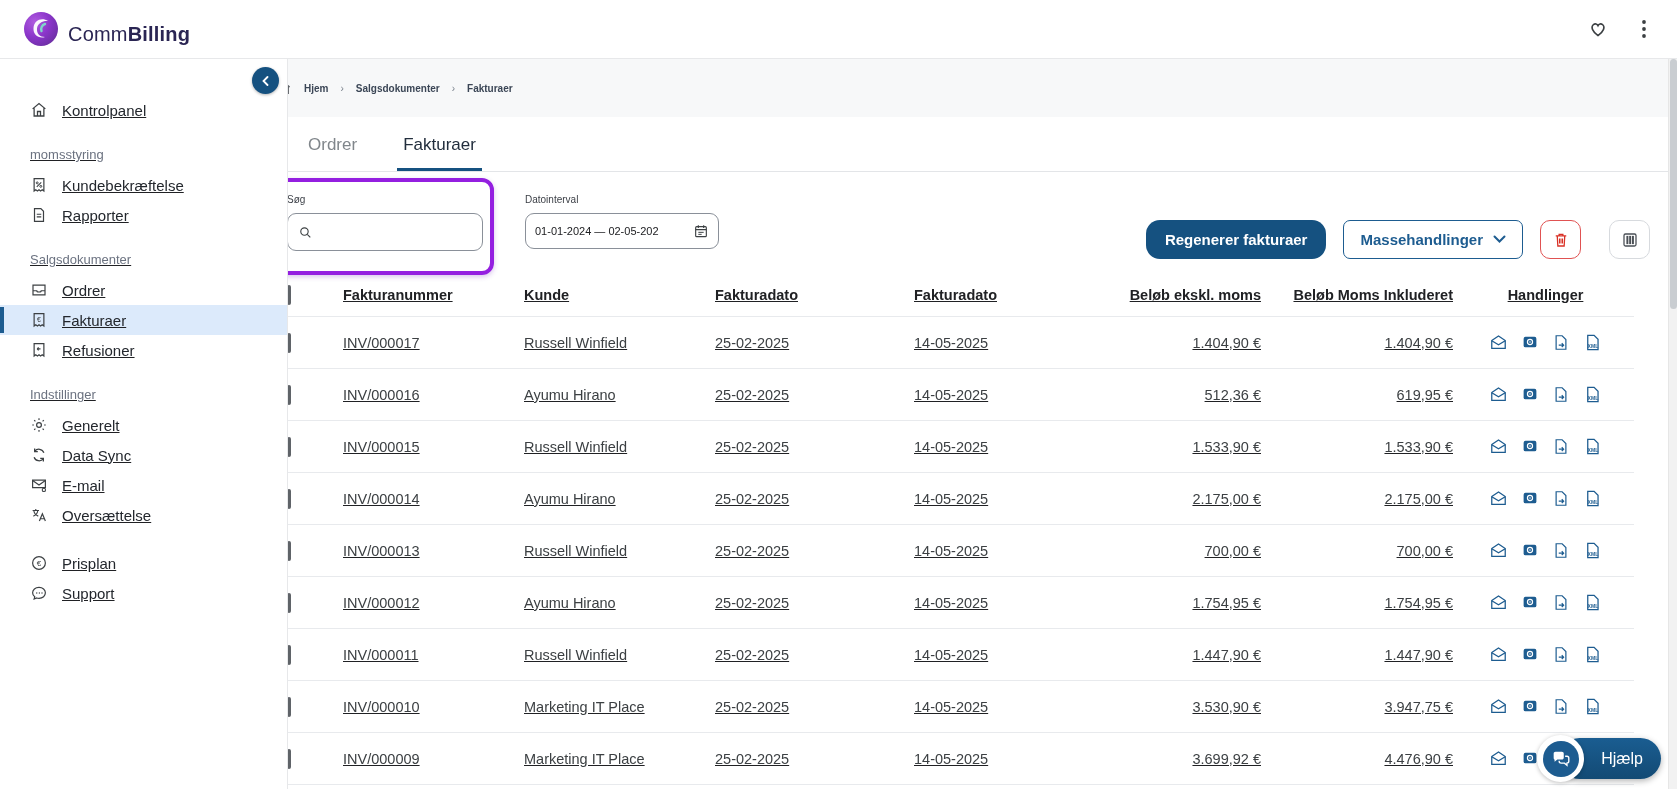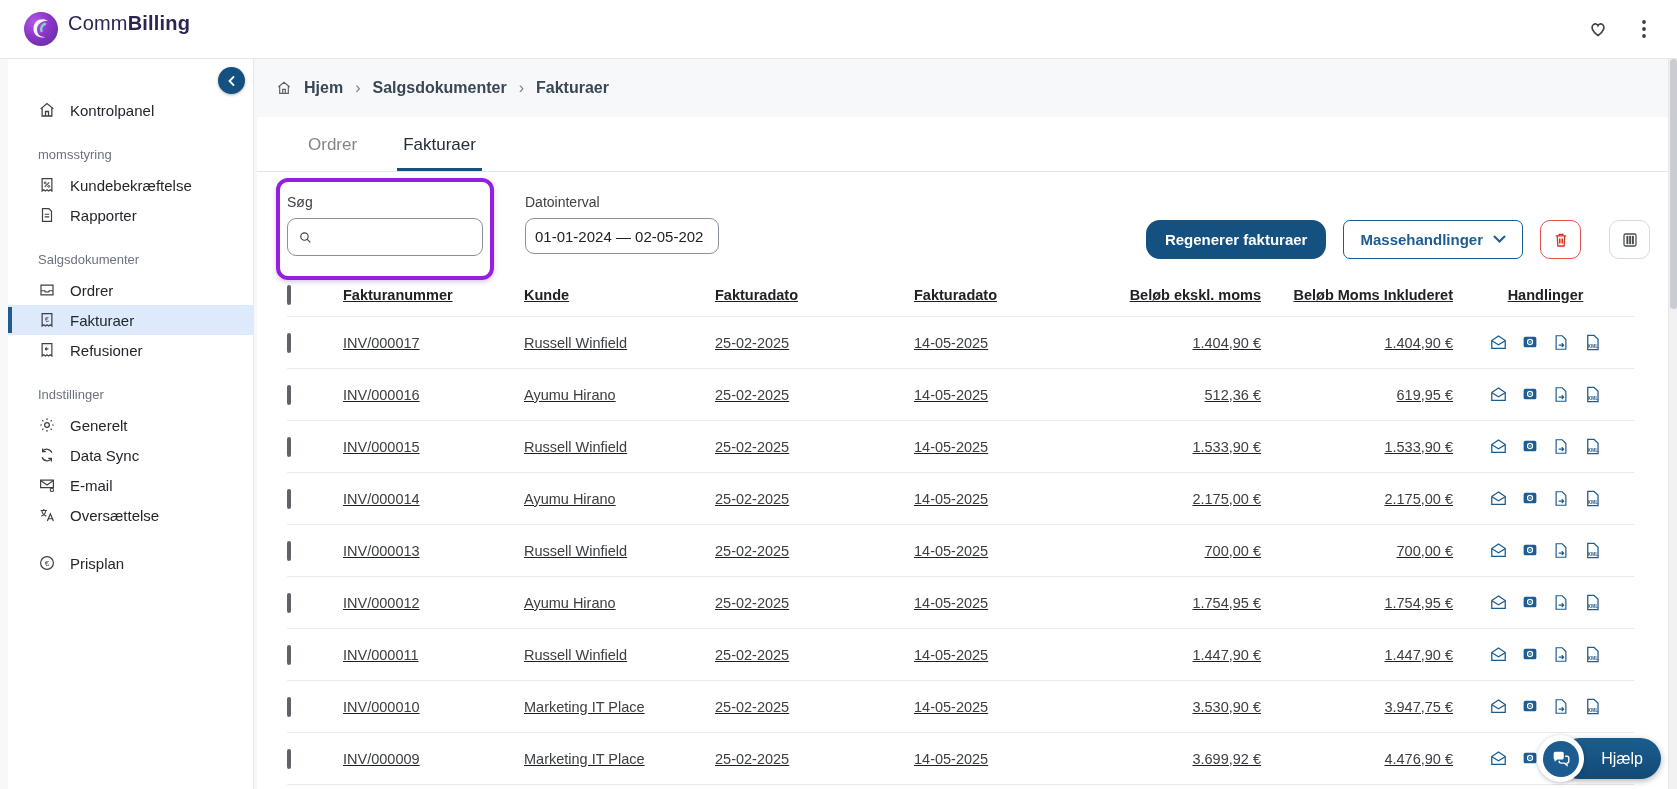--- a/index.html
+++ b/index.html
@@ -3,70 +3,70 @@
 <meta charset="utf-8">
 <style>
   * { margin:0; padding:0; box-sizing:border-box; }
   html,body { width:1677px; height:789px; overflow:hidden; }
   body { font-family:"Liberation Sans", sans-serif; background:#f7f8f9; color:#202124; }
   .app { position:relative; width:1677px; height:789px; }
 
   
   .topbar { position:absolute; top:0; left:0; right:0; height:59px; background:#fff;
             border-bottom:1px solid #e7e8ea; display:flex; align-items:center; padding:0 24px; z-index:5; }
-  .logo { display:flex; align-items:flex-start; gap:10px; }
+  .logo { display:flex; align-items:flex-end; gap:10px; }
   .logo-mark { width:34px; height:34px; border-radius:50%; background:radial-gradient(circle at 32% 30%, #b05be0 0%, #8a35c9 45%, #5c2b8f 100%); position:relative; }
   .logo-mark svg { position:absolute; inset:0; }
   .logo-text { font-size:20px; color:#2a2553; letter-spacing:.2px; }
   .logo-text b { font-weight:bold; }
   .topbar-right { margin-left:auto; display:flex; align-items:center; gap:26px; }
   .icon-btn { background:none; border:none; cursor:pointer; display:flex; align-items:center; justify-content:center; color:#3c4043; }
 
   
-  .sidebar { position:absolute; top:59px; left:8px; bottom:0; width:246px; background:#fff;
-             border-right:1px solid #e7e8ea; padding-top:36px; z-index:4; }
+  .sidebar { position:absolute; top:59px; left:0; bottom:0; width:288px; background:#fff;
+             border-right:1px solid #e7e8ea; padding-top:36px; z-index:4;text-decoration:underline; }
   .collapse-btn { position:absolute; top:8px; right:8px; width:27px; height:27px; border-radius:50%;
                   background:#155180; border:none; color:#fff; cursor:pointer; display:flex; align-items:center; justify-content:center;
                   box-shadow:0 1px 3px rgba(0,0,0,.3); }
   .side-item { display:flex; align-items:center; gap:14px; height:30px; padding:0 16px 0 30px;
                font-size:15px; color:#23272d; cursor:pointer; position:relative; }
   .side-item svg { flex:0 0 18px; color:#3c4043; }
   .side-item.active { background:#dceafb; }
   .side-item.active::before { content:""; position:absolute; left:0; top:2px; bottom:2px; width:4px; background:#1d5c90; }
   .side-section { font-size:13px; color:#6b7280; padding:22px 16px 8px 30px; }
   .side-gap { height:18px; }
 
   
   .main { position:absolute; top:59px; left:246px; right:0; bottom:0; background:#f7f8f9; }
   .breadcrumb-bar { height:58px; display:flex; align-items:center; padding-left:30px; }
-  .breadcrumb { display:flex; align-items:center; gap:12px; font-size:16px; font-weight:bold; color:#3b4656; }
+  .breadcrumb { display:flex; align-items:center; gap:12px; font-size:10px; font-weight:bold; color:#3b4656; }
   .breadcrumb .sep { color:#7a828c; font-weight:normal; }
   .breadcrumb svg { color:#5f6368; }
   .crumb { cursor:pointer; }
 
   .card { position:absolute; top:58px; left:11px; right:0; bottom:0; background:#fff; }
 
   
   .tabbar { display:flex; gap:34px; padding:0 0 0 45px; border-bottom:1px solid #e3e5e8; }
   .tab { font-size:17px; padding:18px 6px 13px; color:#80868b; cursor:pointer; border-bottom:3px solid transparent; }
   .tab.active { color:#222e3d; border-bottom-color:#155180; }
 
   
   .filters { display:flex; align-items:flex-start; padding:22px 27px 14px 30px; }
-  .field-label { font-size:14px; color:#3b3f46; margin-bottom:8px; }
+  .field-label { font-size:10px; color:#3b3f46; margin-bottom:8px; }
   .sog-group { position:relative; width:196px; margin-right:42px; }
   .annotation { position:absolute; top:-16px; left:-11px; right:-11px; bottom:-24px;
                 border:4px solid #941fe0; border-radius:12px; pointer-events:none;
                 box-shadow:0 2px 5px rgba(100,30,180,.25); }
   .search-box { display:flex; align-items:center; gap:8px; height:38px; border:1px solid #8a9099;
                 border-radius:9px; padding:0 10px; background:#fff; }
   .search-box input { border:none; outline:none; width:100%; font-size:15px; font-family:inherit; }
   .date-group { width:194px; }
   .date-box { display:flex; align-items:center; justify-content:space-between; gap:6px; height:36px;
-              border:1px solid #8a9099; border-radius:9px; padding:0 9px; font-size:15px; color:#202124; cursor:pointer; white-space:nowrap; }
+              border:1px solid #8a9099; border-radius:9px; padding:0 9px; font-size:11px; color:#202124; cursor:pointer; white-space:nowrap; }
   .toolbar { margin-left:auto; display:flex; align-items:center; gap:17px; margin-top:26px; }
   .btn-primary { background:#155180; color:#fff; font-weight:bold; font-size:15px; border:none;
                  border-radius:14px; padding:11px 19px; cursor:pointer; font-family:inherit; }
   .btn-outline { background:#fff; color:#1d5c90; font-weight:bold; font-size:15px; border:1.5px solid #1d5c90;
                  border-radius:7px; padding:10px 16px; cursor:pointer; display:flex; align-items:center; gap:10px; font-family:inherit; }
   .btn-trash { width:41px; height:39px; border:1.5px solid #e05252; border-radius:10px; background:#fff; cursor:pointer;
                display:flex; align-items:center; justify-content:center; color:#d93025; }
   .btn-cols { width:41px; height:39px; border:1.5px solid #d7dade; border-radius:10px; background:#fff; cursor:pointer;
               display:flex; align-items:center; justify-content:center; color:#4a4f55; margin-left:11px; }
 
@@ -211,20 +211,29 @@
       <span>Oversættelse</span>
     </div>
 
     <div class="side-gap"></div>
     <div class="side-item">
       <svg width="18" height="18" viewBox="0 0 24 24">
           <circle cx="12" cy="12" r="8.5" fill="none" stroke="currentColor" stroke-width="1.6"></circle>
           <text x="12" y="15.6" font-size="10.5" text-anchor="middle" fill="currentColor" font-family="'Liberation Sans',sans-serif">€</text>
         </svg>
       <span>Prisplan</span>
+    </div>
+    <div class="side-item">
+      <svg width="18" height="18" viewBox="0 0 24 24">
+          <path d="M12 4.5 C7 4.5 3.5 7.8 3.5 11.8 C3.5 14 4.6 15.9 6.3 17.1 L5.5 20 L9 18.6 C9.9 18.9 10.9 19.1 12 19.1 C17 19.1 20.5 15.8 20.5 11.8 C20.5 7.8 17 4.5 12 4.5 Z" fill="none" stroke="currentColor" stroke-width="1.6"></path>
+          <circle cx="9" cy="12" r="0.9" fill="currentColor"></circle>
+          <circle cx="12.5" cy="12" r="0.9" fill="currentColor"></circle>
+          <circle cx="16" cy="12" r="0.9" fill="currentColor"></circle>
+        </svg>
+      <span>Support</span>
     </div>
   </aside>
 
   <main class="main">
     <div class="breadcrumb-bar">
       <nav class="breadcrumb">
         <svg width="16" height="16" viewBox="0 0 24 24">
             <path d="M3.5 10.5 L12 3.5 L20.5 10.5 M5.5 9.5 V20 H18.5 V9.5 M10 20 V14 H14 V20" fill="none" stroke="currentColor" stroke-width="1.8"></path>
           </svg>
         <span class="crumb">Hjem</span>

